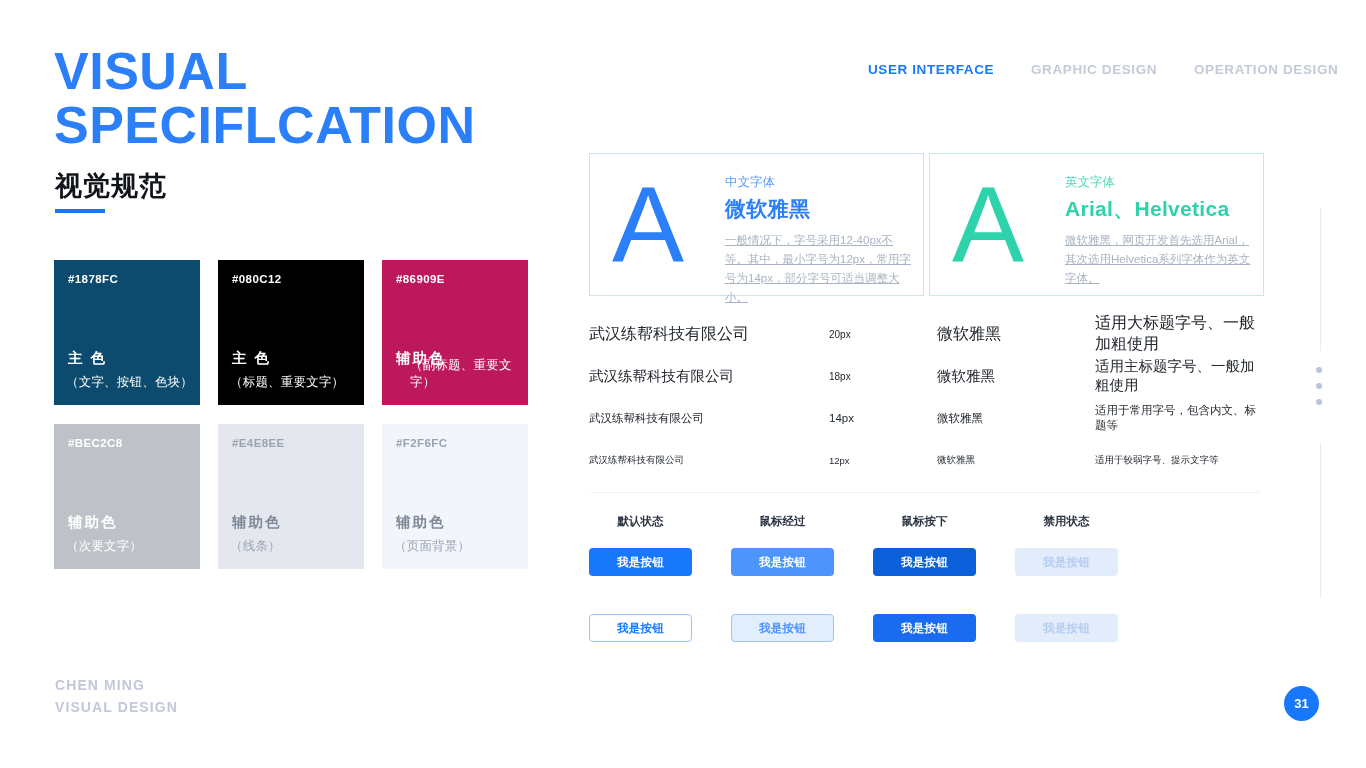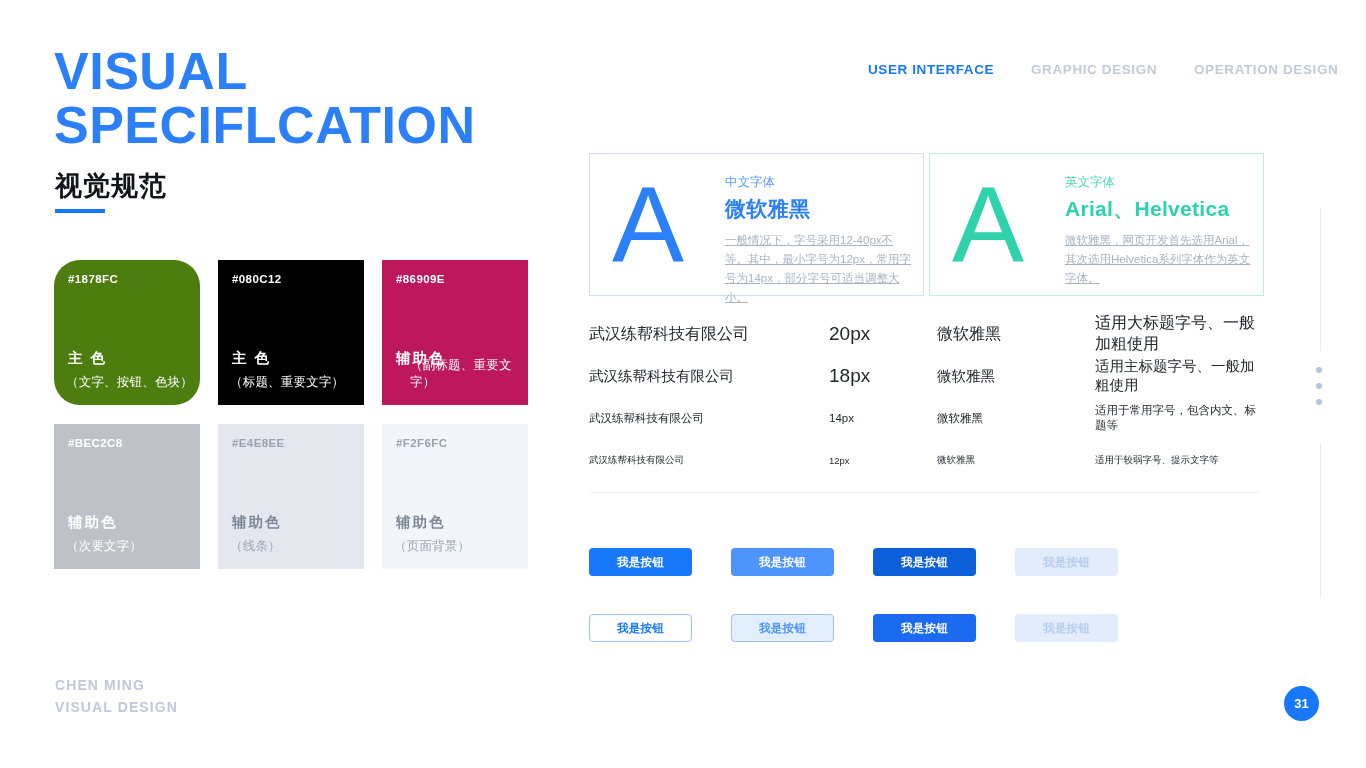--- a/index.html
+++ b/index.html
@@ -90,21 +90,21 @@
     height: 42px; color: #23282f;
   }
   .sc-sample { width: 240px; }
   .sc-size   { width: 108px; }
   .sc-family { width: 158px; }
   .sc-note   { flex: 1; }
   .spec-row.r0 { font-size: 16px; }
   .spec-row.r1 { font-size: 14.5px; }
   .spec-row.r2 { font-size: 11.5px; }
   .spec-row.r3 { font-size: 9.5px; }
-  .spec-row.r0 .sc-size, .spec-row.r1 .sc-size { font-size: 19px; }
+  .spec-row.r0 .sc-size, .spec-row.r1 .sc-size { font-size: 10px; }
 
   .divider {
     position: absolute; left: 590px; top: 492px;
     width: 670px; height: 1px; background: #eef1f6;
   }
 
   
   .btn-states {
     position: absolute; left: 589px; top: 514px;
     display: flex; width: 672px;
@@ -166,21 +166,21 @@
   </div>
 
   <div class="title-en">
     <span>VISUAL</span>
     <span>SPECIFLCATION</span>
   </div>
   <div class="title-cn">视觉规范</div>
   <div class="title-rule"></div>
 
   <div class="swatches">
-    <div class="swatch" style="background: #4d7c0f; border-radius: 26px;">
+    <div class="swatch" style="background: #0c4a6e;">
       <div class="sw-hex" style="color: rgb(255, 255, 255);">#1878FC</div>
       <div class="sw-name" style="color: rgb(255, 255, 255);">主 色</div>
       <div class="sw-use" style="color: rgb(255, 255, 255);">（文字、按钮、色块）</div>
     </div>
     <div class="swatch" style="background: #000000;">
       <div class="sw-hex" style="color: rgb(255, 255, 255);">#080C12</div>
       <div class="sw-name" style="color: rgb(255, 255, 255);">主 色</div>
       <div class="sw-use" style="color: rgb(255, 255, 255);">（标题、重要文字）</div>
     </div>
     <div class="swatch" style="background: #be185d;">
@@ -244,20 +244,34 @@
     <div class="spec-row r3">
       <div class="sc-sample">武汉练帮科技有限公司</div>
       <div class="sc-size">12px</div>
       <div class="sc-family">微软雅黑</div>
       <div class="sc-note">适用于较弱字号、提示文字等</div>
     </div>
   </div>
 
   <div class="divider"></div>
 
+  <div class="btn-states">
+    <div class="btn-col">
+      <div class="bs-label">默认状态</div>
+    </div>
+    <div class="btn-col">
+      <div class="bs-label">鼠标经过</div>
+    </div>
+    <div class="btn-col">
+      <div class="bs-label">鼠标按下</div>
+    </div>
+    <div class="btn-col">
+      <div class="bs-label">禁用状态</div>
+    </div>
+  </div>
 
   <div class="btn-rows">
     <div class="btn-row">
       <div class="btn-slot">
         <div class="btn fill-default">我是按钮</div>
       </div>
       <div class="btn-slot">
         <div class="btn fill-hover">我是按钮</div>
       </div>
       <div class="btn-slot">

